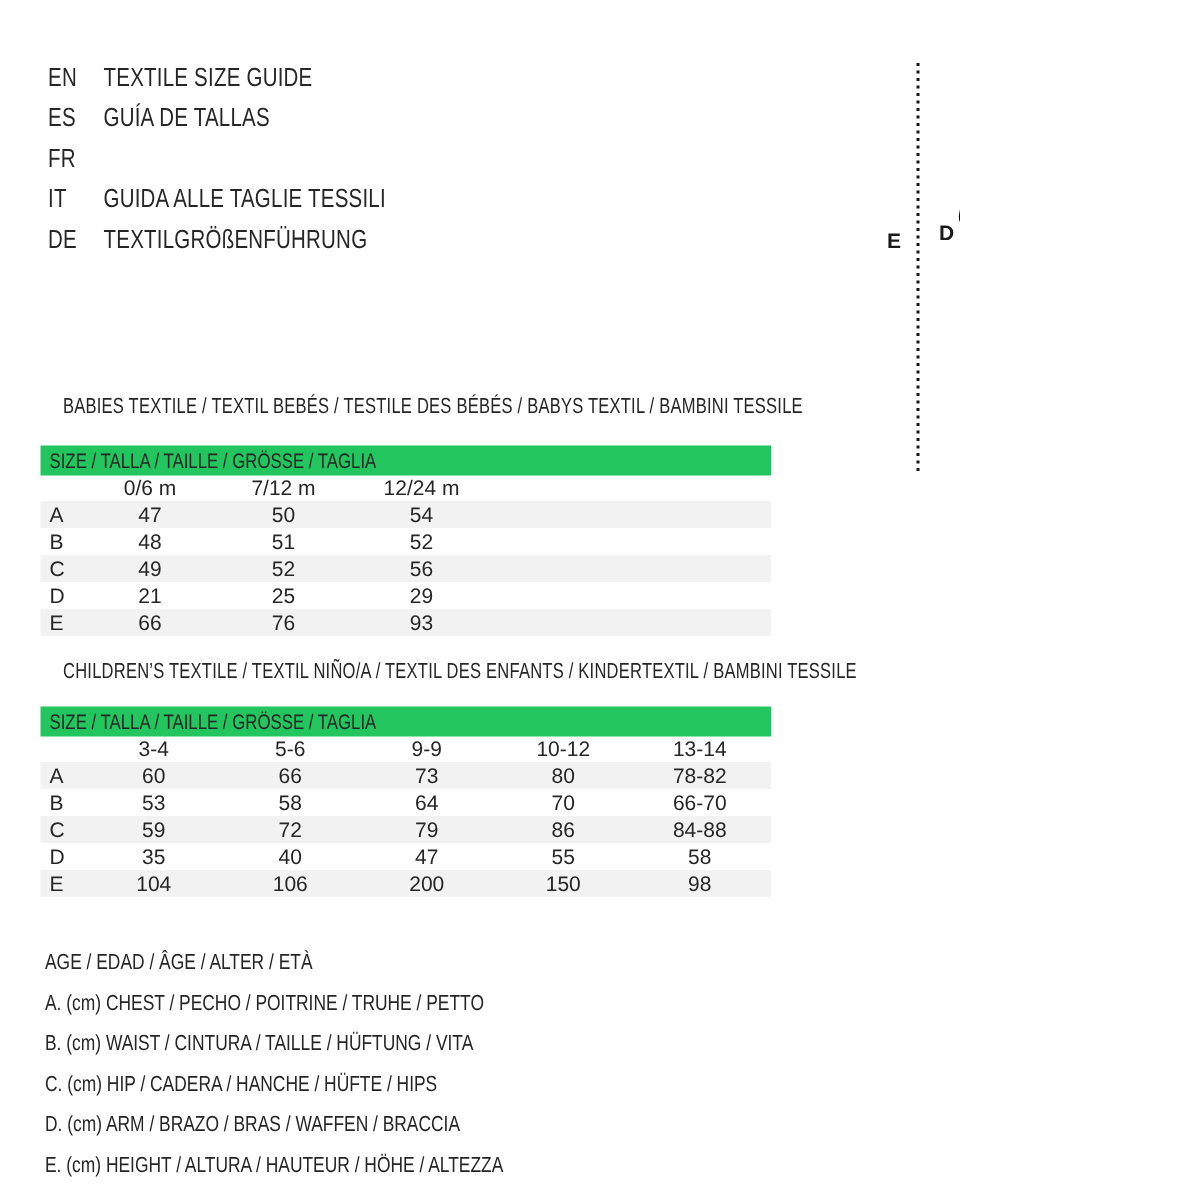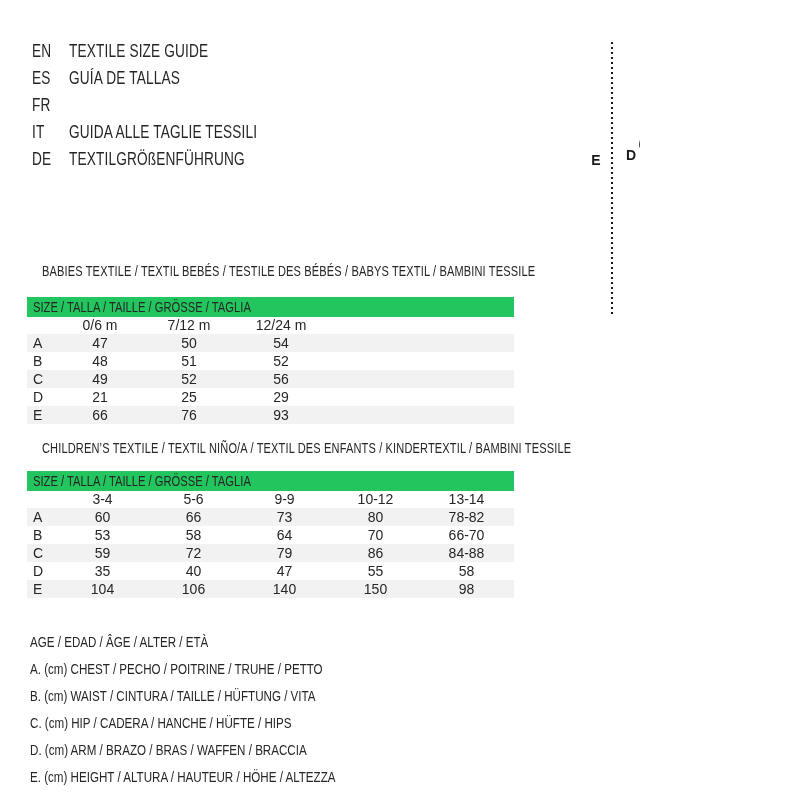--- a/index.html
+++ b/index.html
@@ -197,21 +197,21 @@
       <span class="cell">40</span>
       <span class="cell">47</span>
       <span class="cell">55</span>
       <span class="cell">58</span>
       <span></span>
     </div>
     <div class="trow children-grid zebra">
       <span class="rlabel">E</span>
       <span class="cell">104</span>
       <span class="cell">106</span>
-      <span class="cell">140</span>
+      <span class="cell">200</span>
       <span class="cell">150</span>
       <span class="cell">98</span>
       <span></span>
     </div>
   </div>
 
   <div class="legend-block">
     <div class="legend-line"><span class="cond80">AGE / EDAD / ÂGE / ALTER / ETÀ</span></div>
     <div class="legend-line"><span class="cond80">A. (cm) CHEST / PECHO / POITRINE / TRUHE / PETTO</span></div>
     <div class="legend-line"><span class="cond80">B. (cm) WAIST / CINTURA / TAILLE / HÜFTUNG / VITA</span></div>

